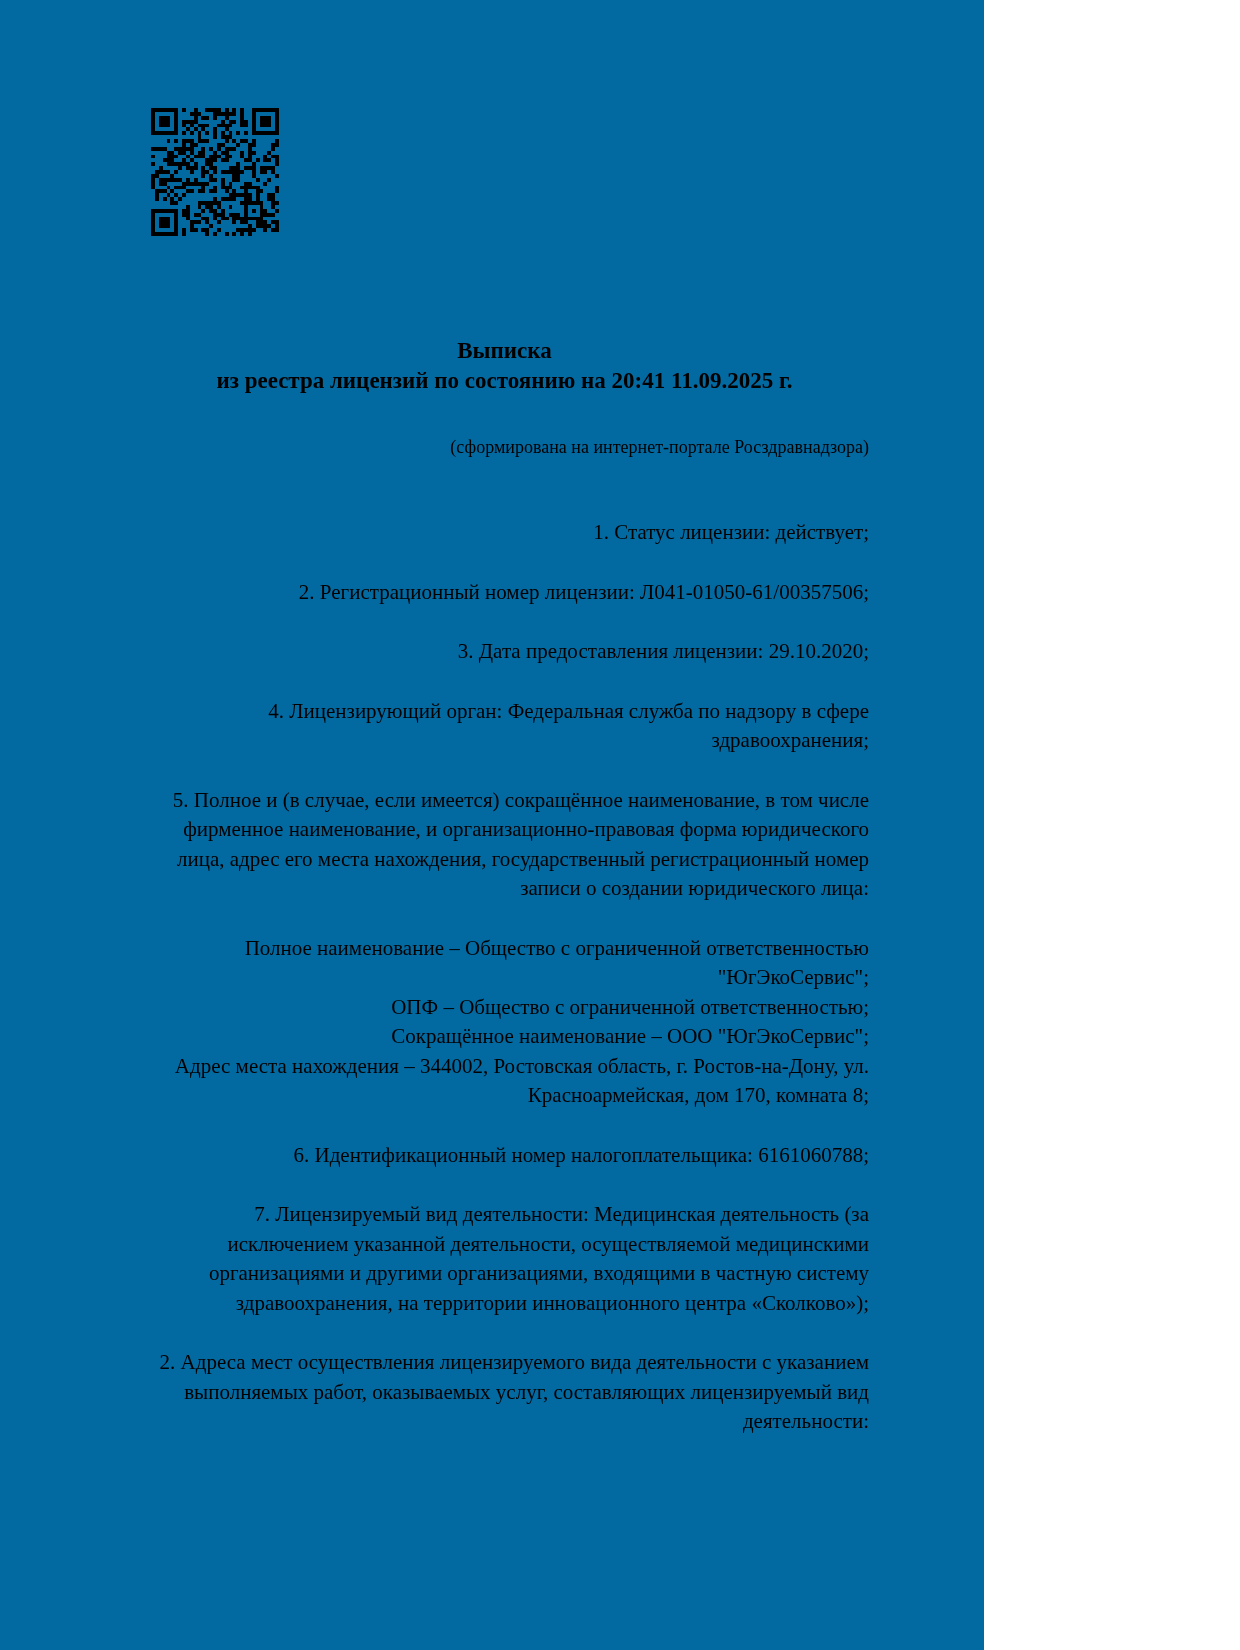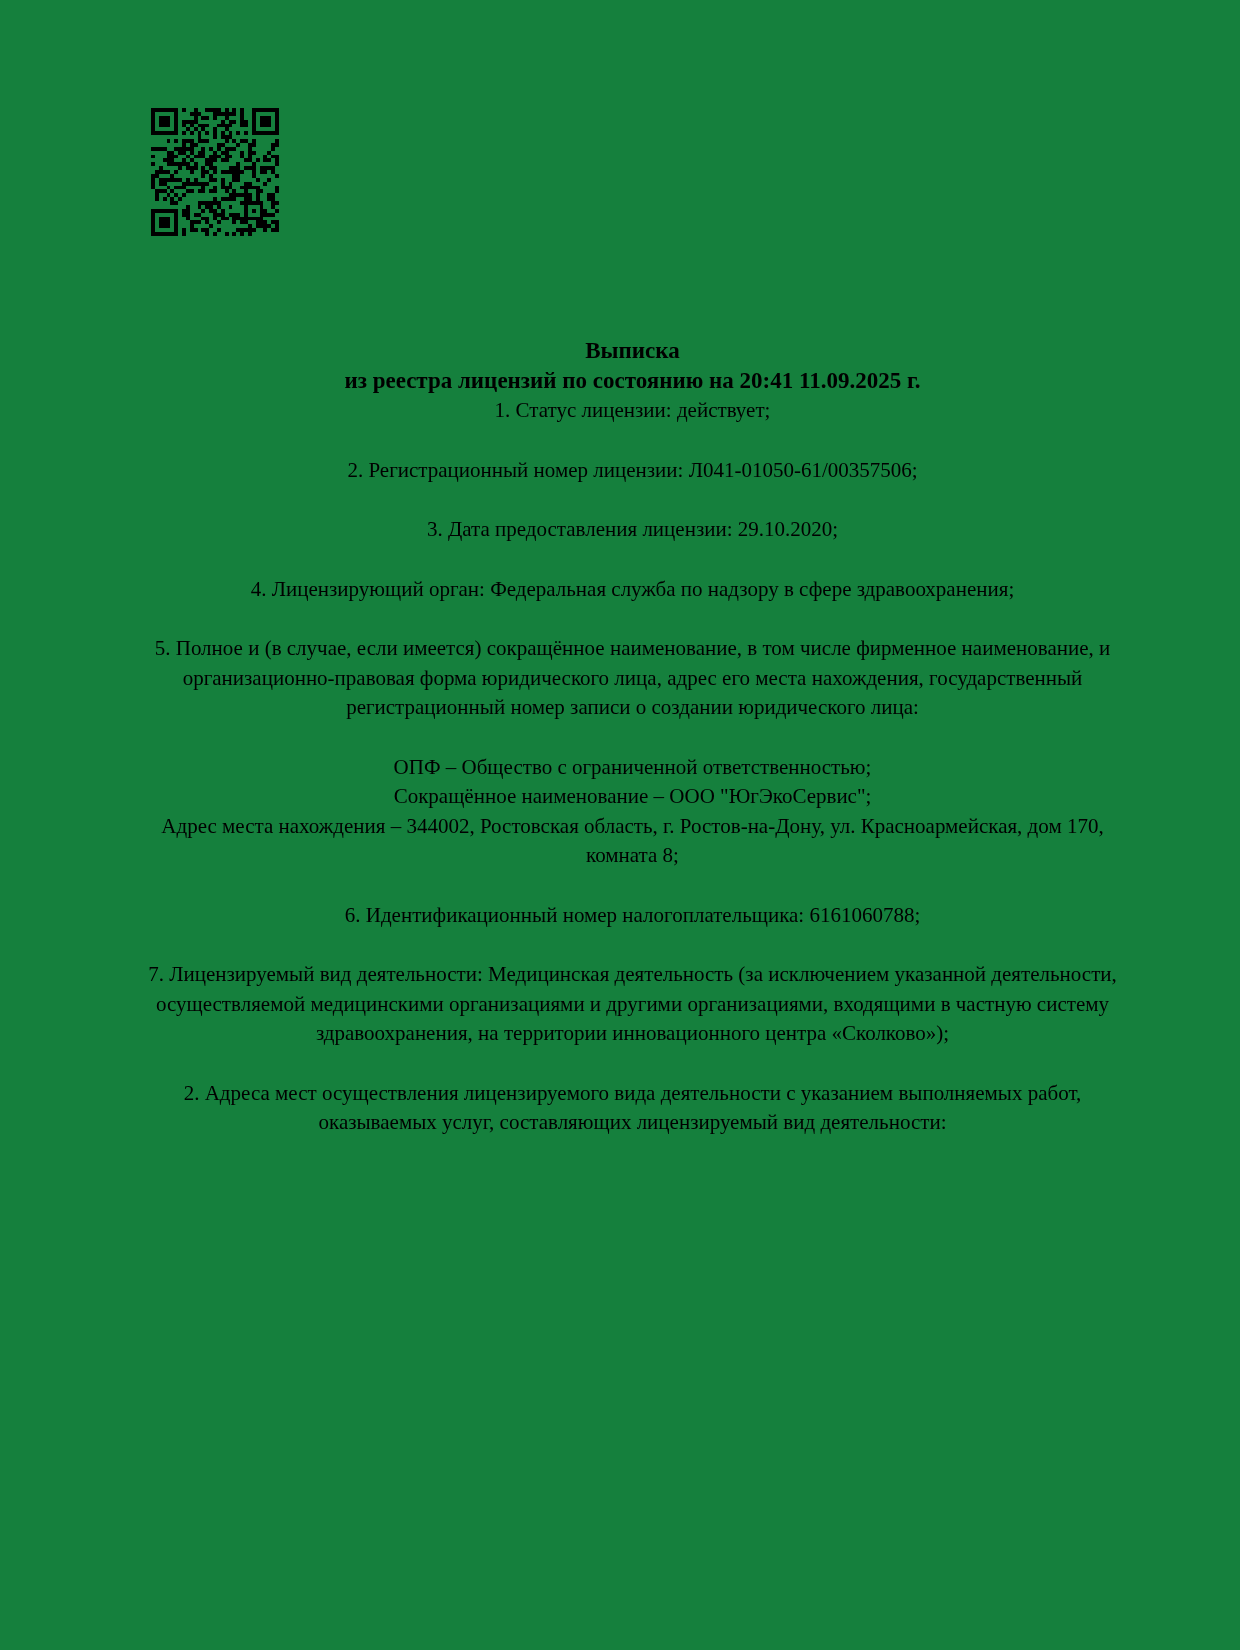--- a/index.html
+++ b/index.html
@@ -10,24 +10,24 @@
   body {
     width: 1240px;
     height: 1650px;
     position: relative;
     color: #000000;
     font-family: "Liberation Serif", "DejaVu Serif", serif;
   }
   .page {
     position: relative;
     box-sizing: border-box;
-    width: 1240px;
+    width: 984px;
     height: 1650px;
     padding: 108px 115px 0 140px;
-    background: #15803d;
+    background: #0369a1;
   }
   .qr {
     width: 128px;
     height: 128px;
     margin-left: 11px;
   }
   .qr svg {
     display: block;
     width: 100%;
     height: 100%;
@@ -39,23 +39,24 @@
     font-size: 23px;
     line-height: 30px;
   }
   .note {
     margin-top: 40px;
     text-align: right;
     font-size: 18px;
     line-height: 22px;
   }
   .doc-body {
+    margin-top: 60px;
     font-size: 21px;
     line-height: 29.5px;
-    text-align: center;
+    text-align: right;
   }
   .doc-body p {
     margin: 0 0 30px 0;
   }
   .entity-block {
     margin: 0 0 30px 0;
   }
   .entity-block div {
     margin: 0;
   }
@@ -578,29 +579,31 @@
           <rect x="25" y="32" width="1" height="1"></rect>
         </g>
       </svg>
   </div>
 
   <div class="title">
     <div>Выписка</div>
     <div>из реестра лицензий по состоянию на 20:41 11.09.2025 г.</div>
   </div>
 
+  <div class="note">(сформирована на интернет-портале Росздравнадзора)</div>
 
   <div class="doc-body">
     <p>1. Статус лицензии: действует;</p>
     <p>2. Регистрационный номер лицензии: Л041-01050-61/00357506;</p>
     <p>3. Дата предоставления лицензии: 29.10.2020;</p>
     <p>4. Лицензирующий орган: Федеральная служба по надзору в сфере здравоохранения;</p>
     <p>5. Полное и (в случае, если имеется) сокращённое наименование, в том числе фирменное наименование, и организационно-правовая форма юридического лица, адрес его места нахождения, государственный регистрационный номер записи о создании юридического лица:</p>
 
     <div class="entity-block">
+      <div>Полное наименование – Общество с ограниченной ответственностью "ЮгЭкоСервис";</div>
       <div>ОПФ – Общество с ограниченной ответственностью;</div>
       <div>Сокращённое наименование – ООО "ЮгЭкоСервис";</div>
       <div>Адрес места нахождения – 344002, Ростовская область, г. Ростов-на-Дону, ул. Красноармейская, дом 170, комната 8;</div>
     </div>
 
     <p>6. Идентификационный номер налогоплательщика: 6161060788;</p>
     <p>7. Лицензируемый вид деятельности: Медицинская деятельность (за исключением указанной деятельности, осуществляемой медицинскими организациями и другими организациями, входящими в частную систему здравоохранения, на территории инновационного центра «Сколково»);</p>
     <p>2. Адреса мест осуществления лицензируемого вида деятельности с указанием выполняемых работ, оказываемых услуг, составляющих лицензируемый вид деятельности:</p>
   </div>
 

